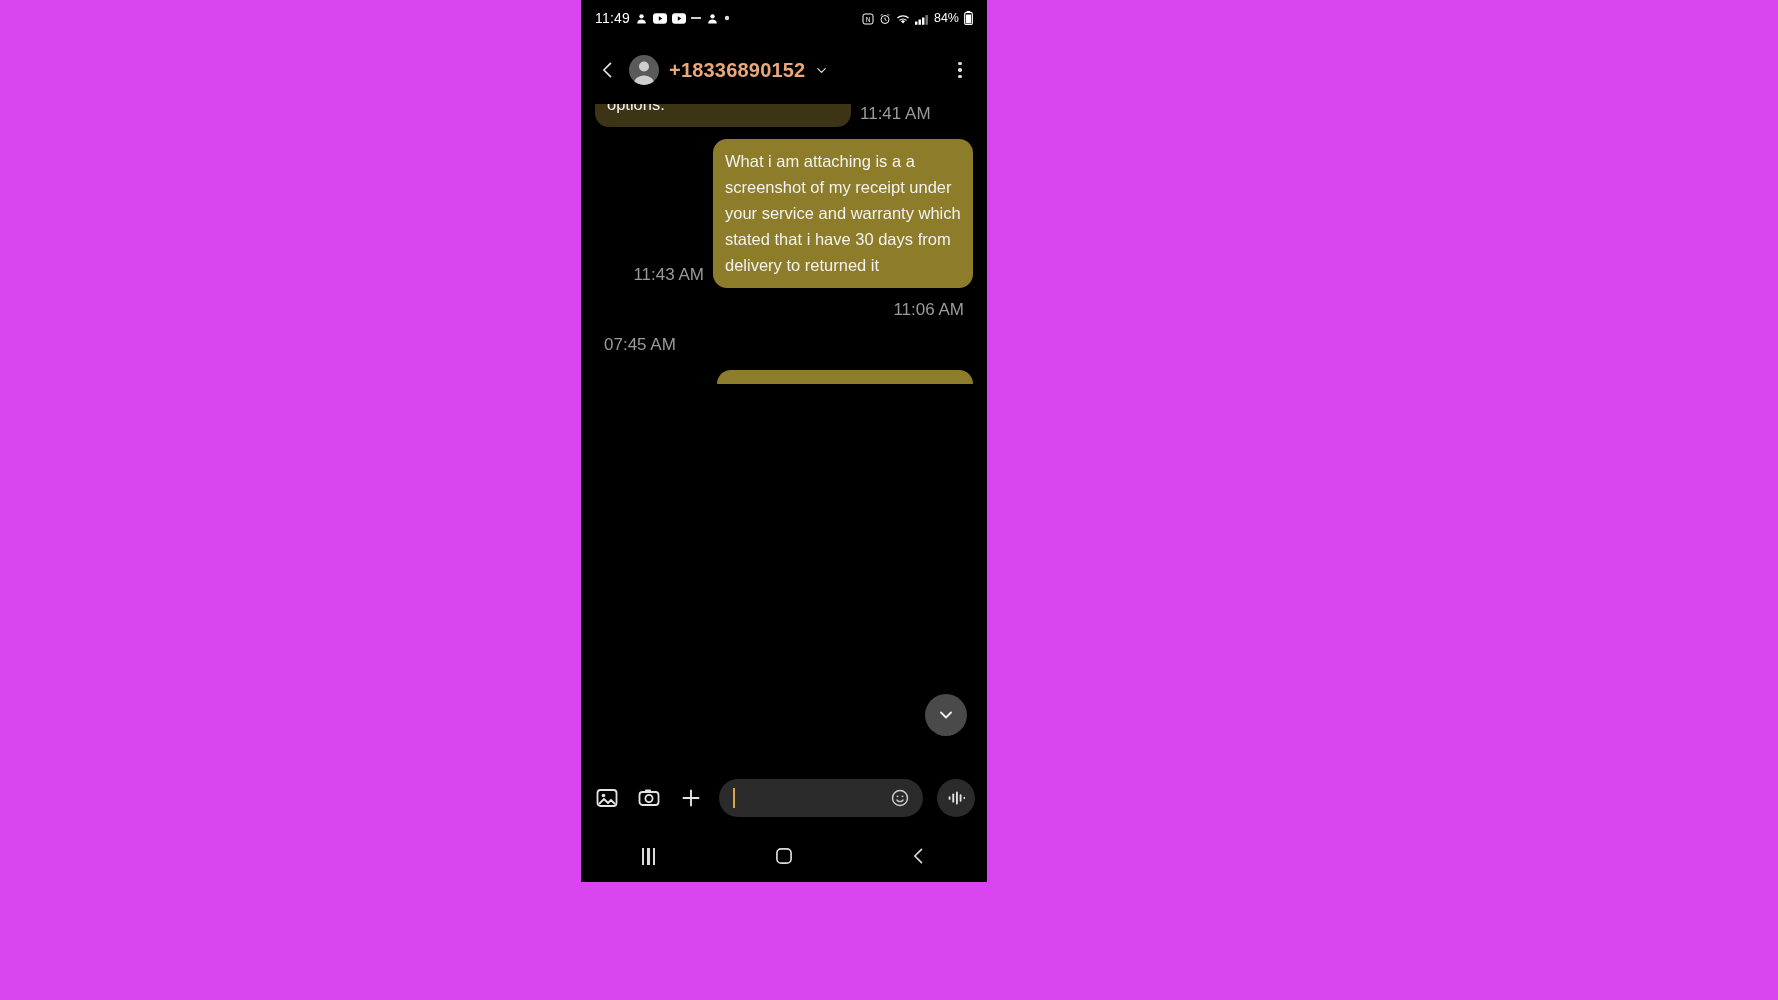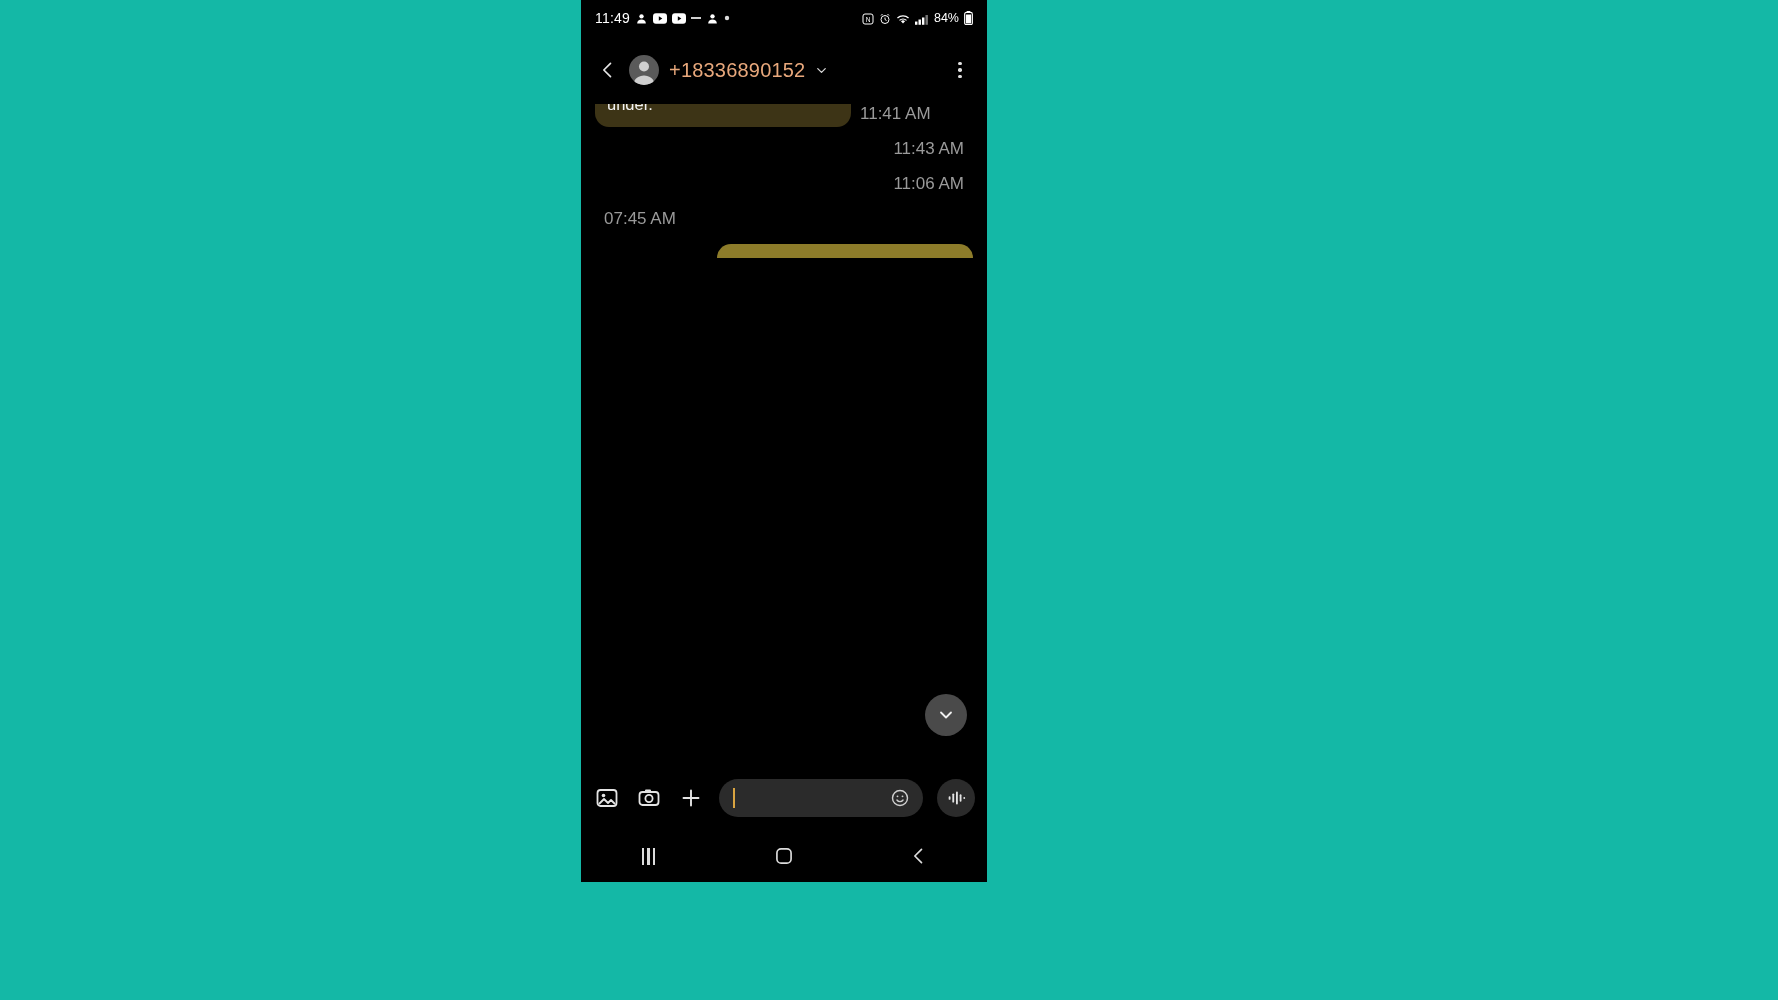--- a/index.html
+++ b/index.html
@@ -8,21 +8,21 @@
     background: #ffffff;
     width: 1778px;
     height: 1000px;
     overflow: hidden;
     font-family: "Liberation Sans", sans-serif;
   }
   #screen {
     position: relative;
     width: 1778px;
     height: 1000px;
-    background: #14b8a6;
+    background: #d946ef;
   }
   #phone {
     position: absolute;
     left: 581px;
     top: 0px;
     width: 406px;
     height: 882px;
     background: #000000;
     overflow: hidden;
     display: flex;
@@ -76,21 +76,21 @@
     width: 30px; height: 30px; border-radius: 50%;
     background: #5a5a5a;
     display:flex; align-items:flex-end; justify-content:center;
     overflow:hidden;
     margin-right: 10px;
     flex: 0 0 30px;
   }
   .contact-name {
     color: #e8a87c;
     font-size: 20px;
-    font-weight: normal;
+    font-weight: bold;
     letter-spacing: .2px;
     white-space: nowrap;
   }
   .chevron-down {
     margin-left: 9px;
     color: #d8d8d8;
     display:flex; align-items:center;
     cursor:pointer;
   }
   .more-dots {
@@ -350,26 +350,27 @@
       <div class="more-dots">
         <i></i>
         <i></i>
         <i></i>
       </div>
     </div>
 
     <div class="thread">
 
       <div class="msg-row in clipped-top">
-        <div class="bubble in" style="min-width:256px;">under.</div>
+        <div class="bubble in" style="min-width:256px;">options.</div>
         <div class="stamp right">11:41 AM</div>
       </div>
 
       <div class="msg-row out">
         <div class="stamp left">11:43 AM</div>
+        <div class="bubble out">What i am attaching is a a screenshot of my receipt under your service and warranty which stated that i have 30 days from delivery to returned it</div>
       </div>
 
       <div class="msg-row out">
         <div class="stamp left">11:06 AM</div>
       </div>
 
       <div class="msg-row in">
         <div class="stamp right">07:45 AM</div>
       </div>
 

